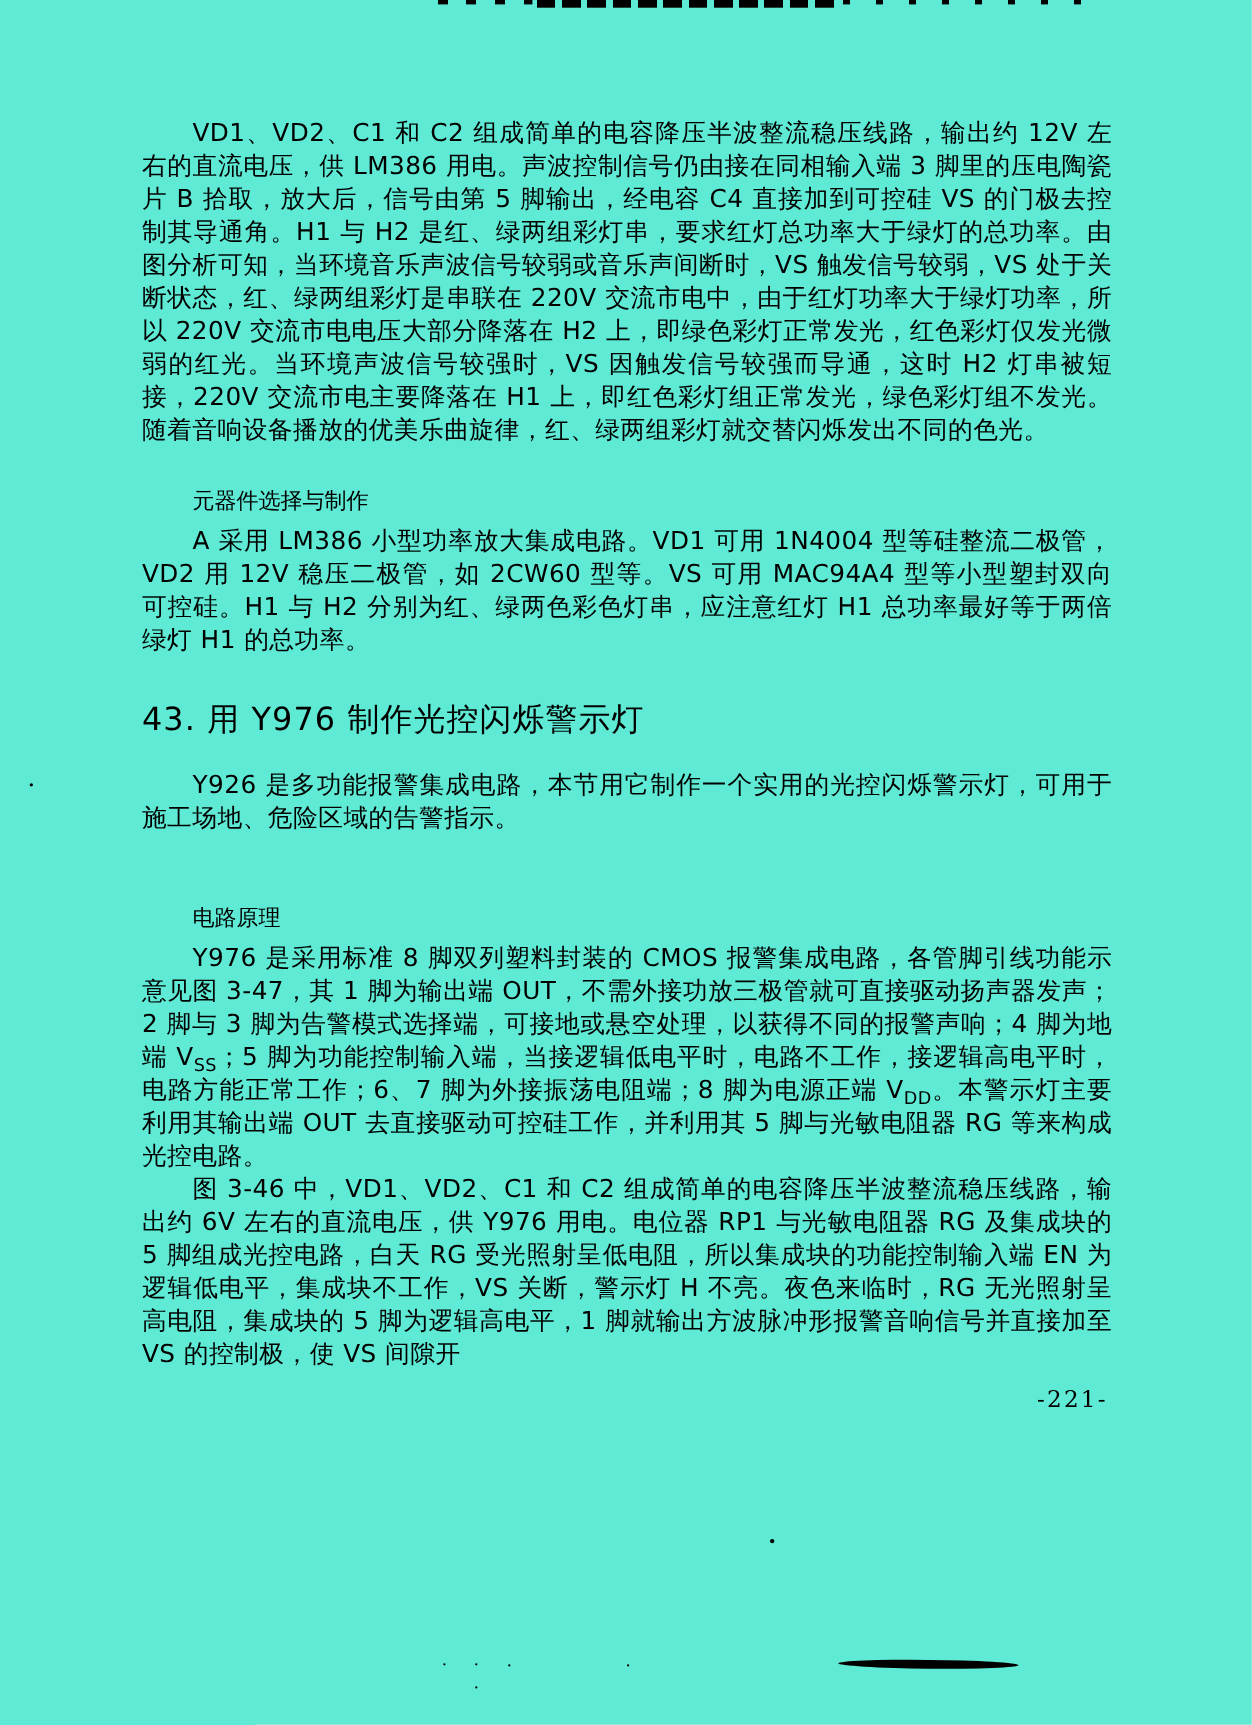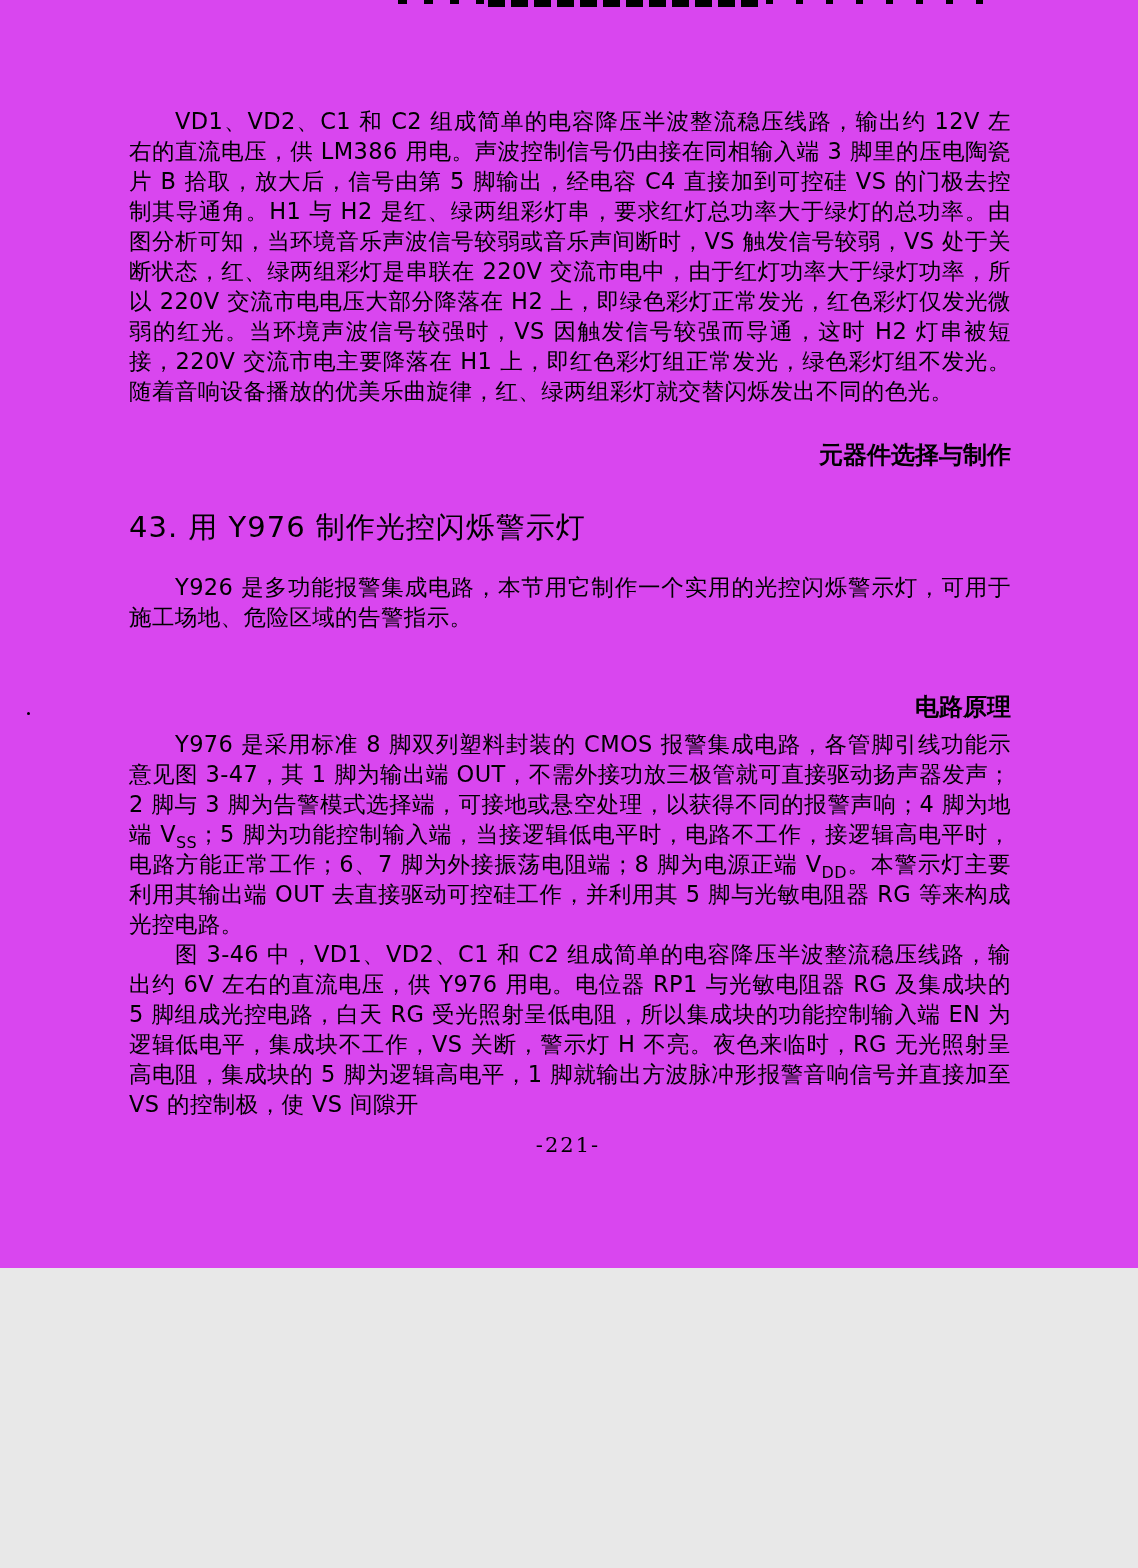--- a/index.html
+++ b/index.html
@@ -1,20 +1,20 @@
 <!DOCTYPE html>
 <html lang="zh"><head>
 <meta charset="utf-8">
 <style>
   html, body { margin: 0; padding: 0; background: #e8e8e8; }
   .page {
     position: relative;
     width: 1138px;
-    height: 1268px;
-    background: #d946ef;
+    height: 1568px;
+    background: #5eead4;
     overflow: hidden;
     color: #000;
     font-family: "DejaVu Sans", "Liberation Sans", sans-serif;
     margin: 0 auto;
   }
   .content {
     position: absolute;
     left: 129px;
     top: 106px;
     width: 882px;
@@ -28,38 +28,37 @@
     text-indent: 46px;
     letter-spacing: 0.4px;
     word-break: break-all;
   }
   .para sub {
     font-size: 16px;
     line-height: 0;
   }
   .heading-sub {
     margin: 34px 0 7px 0;
-    font-size: 24px;
-    font-weight: bold;
+    font-size: 20px;
+    font-weight: normal;
     line-height: 30px;
     text-indent: 46px;
-    text-align: right;
   }
   .heading-sub.principle { margin-top: 60px; }
   .heading-chapter {
     margin: 40px 0 28px 0;
     font-size: 29px;
     font-weight: normal;
     line-height: 34px;
     letter-spacing: 1px;
   }
   .pageno {
     margin-top: 14px;
     font-size: 21px;
-    text-align: center;
+    text-align: right;
     letter-spacing: 2px;
     padding-right: 4px;
     font-family: "DejaVu Serif", "Liberation Serif", serif;
   }
   
   .artifact { position: absolute; background: #000; }
   .hdr-frag-1 {
     left: 398px; top: 0; width: 86px; height: 4px;
     background: repeating-linear-gradient(90deg, #000 0 9px, transparent 9px 26px);
   }
@@ -87,20 +86,21 @@
   <div class="artifact hdr-frag-2"></div>
   <div class="artifact hdr-frag-3"></div>
 
   <div class="content">
 
     <p class="para">VD1、VD2、C1 和 C2 组成简单的电容降压半波整流稳压线路，输出约 12V 左右的直流电压，供 LM386 用电。声波控制信号仍由接在同相输入端 3 脚里的压电陶瓷片 B 拾取，放大后，信号由第 5 脚输出，经电容 C4 直接加到可控硅 VS 的门极去控制其导通角。H1 与 H2 是红、绿两组彩灯串，要求红灯总功率大于绿灯的总功率。由图分析可知，当环境音乐声波信号较弱或音乐声间断时，VS 触发信号较弱，VS 处于关断状态，红、绿两组彩灯是串联在 220V 交流市电中，由于红灯功率大于绿灯功率，所以 220V 交流市电电压大部分降落在 H2 上，即绿色彩灯正常发光，红色彩灯仅发光微弱的红光。当环境声波信号较强时，VS 因触发信号较强而导通，这时 H2 灯串被短接，220V 交流市电主要降落在 H1 上，即红色彩灯组正常发光，绿色彩灯组不发光。随着音响设备播放的优美乐曲旋律，红、绿两组彩灯就交替闪烁发出不同的色光。</p>
 
 
     <h3 class="heading-sub">元器件选择与制作</h3>
 
+    <p class="para">A 采用 LM386 小型功率放大集成电路。VD1 可用 1N4004 型等硅整流二极管，VD2 用 12V 稳压二极管，如 2CW60 型等。VS 可用 MAC94A4 型等小型塑封双向可控硅。H1 与 H2 分别为红、绿两色彩色灯串，应注意红灯 H1 总功率最好等于两倍绿灯 H1 的总功率。</p>
 
 
     <h2 class="heading-chapter">43. 用 Y976 制作光控闪烁警示灯</h2>
 
     <p class="para">Y926 是多功能报警集成电路，本节用它制作一个实用的光控闪烁警示灯，可用于施工场地、危险区域的告警指示。</p>
 
     <h3 class="heading-sub principle">电路原理</h3>
 
 
     <p class="para">Y976 是采用标准 8 脚双列塑料封装的 CMOS 报警集成电路，各管脚引线功能示意见图 3-47，其 1 脚为输出端 OUT，不需外接功放三极管就可直接驱动扬声器发声；2 脚与 3 脚为告警模式选择端，可接地或悬空处理，以获得不同的报警声响；4 脚为地端 V<sub>SS</sub>；5 脚为功能控制输入端，当接逻辑低电平时，电路不工作，接逻辑高电平时，电路方能正常工作；6、7 脚为外接振荡电阻端；8 脚为电源正端 V<sub>DD</sub>。本警示灯主要利用其输出端 OUT 去直接驱动可控硅工作，并利用其 5 脚与光敏电阻器 RG 等来构成光控电路。</p>

